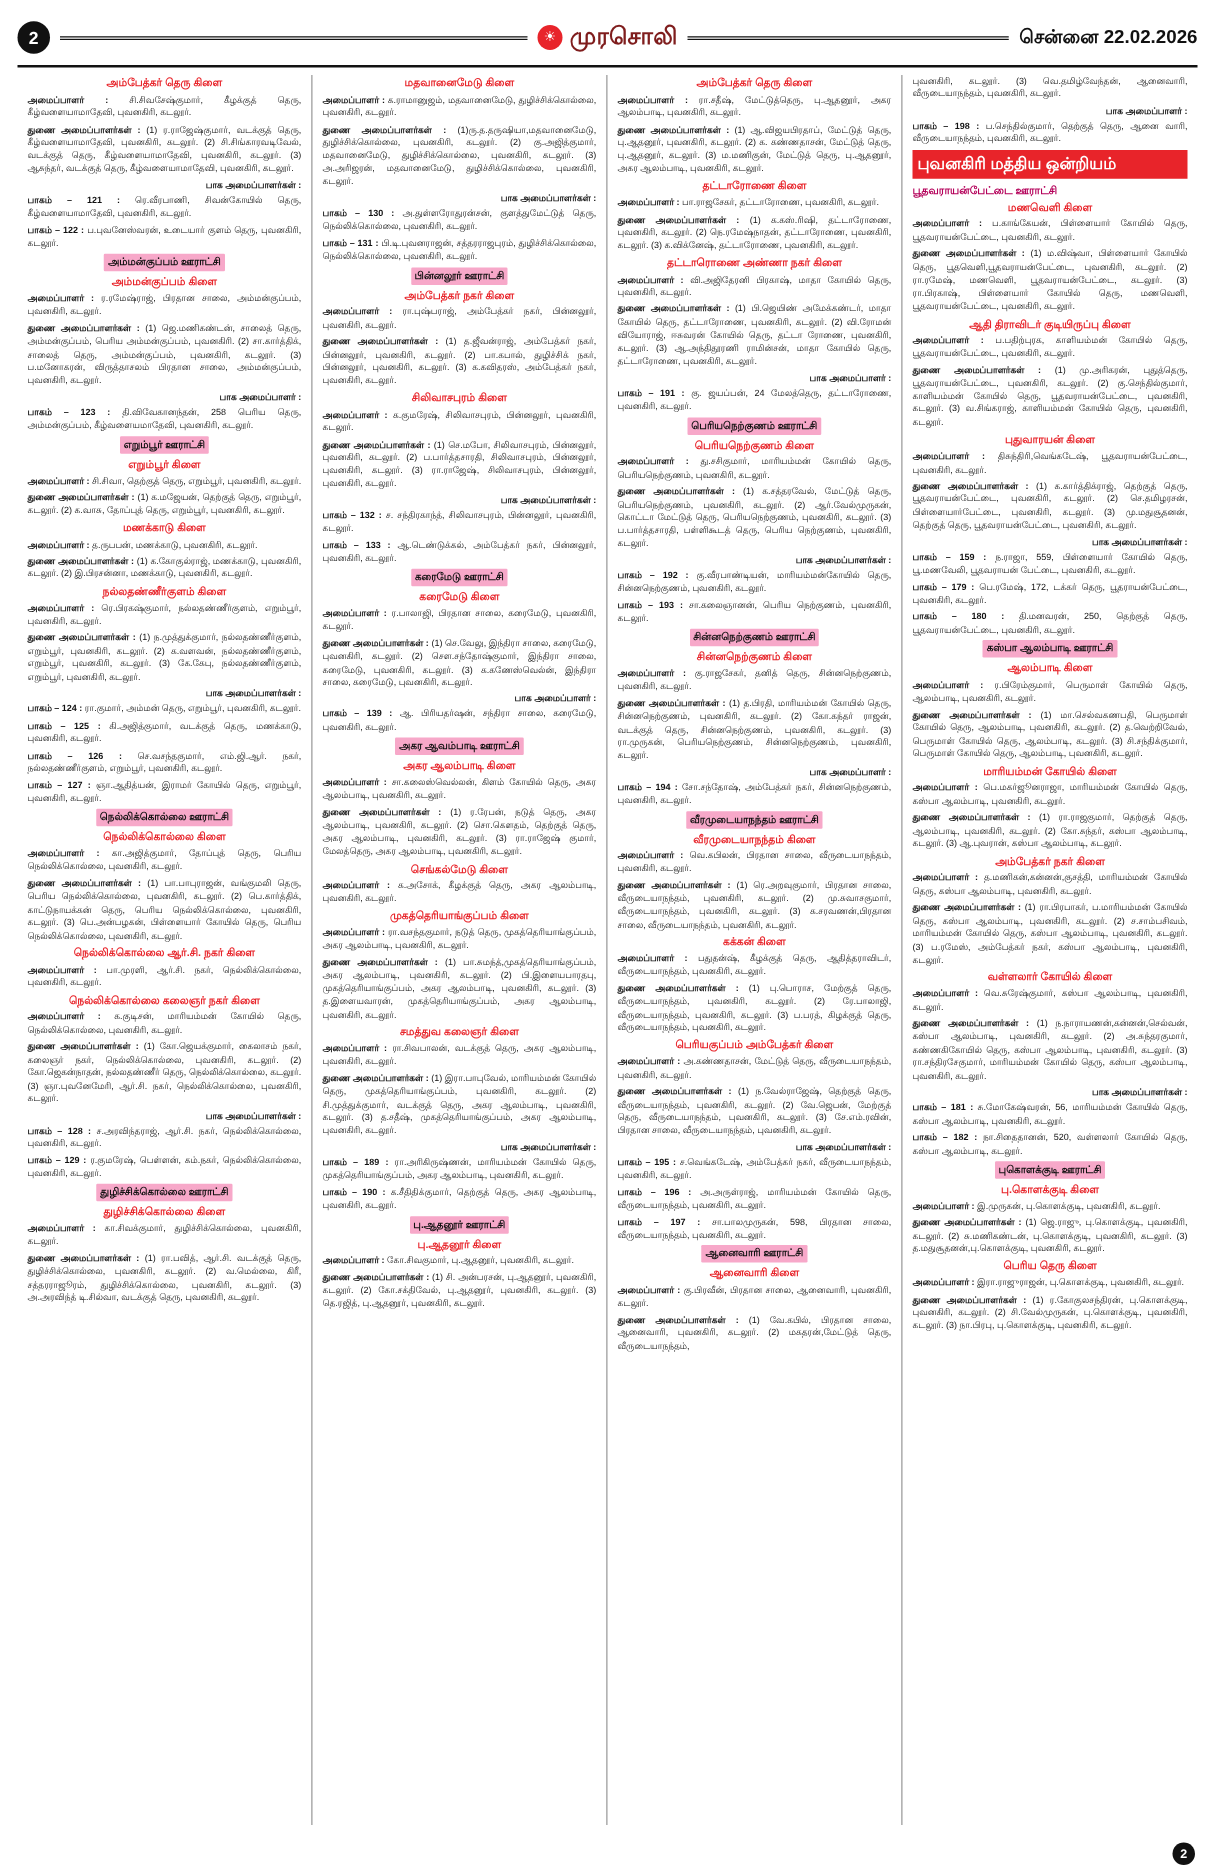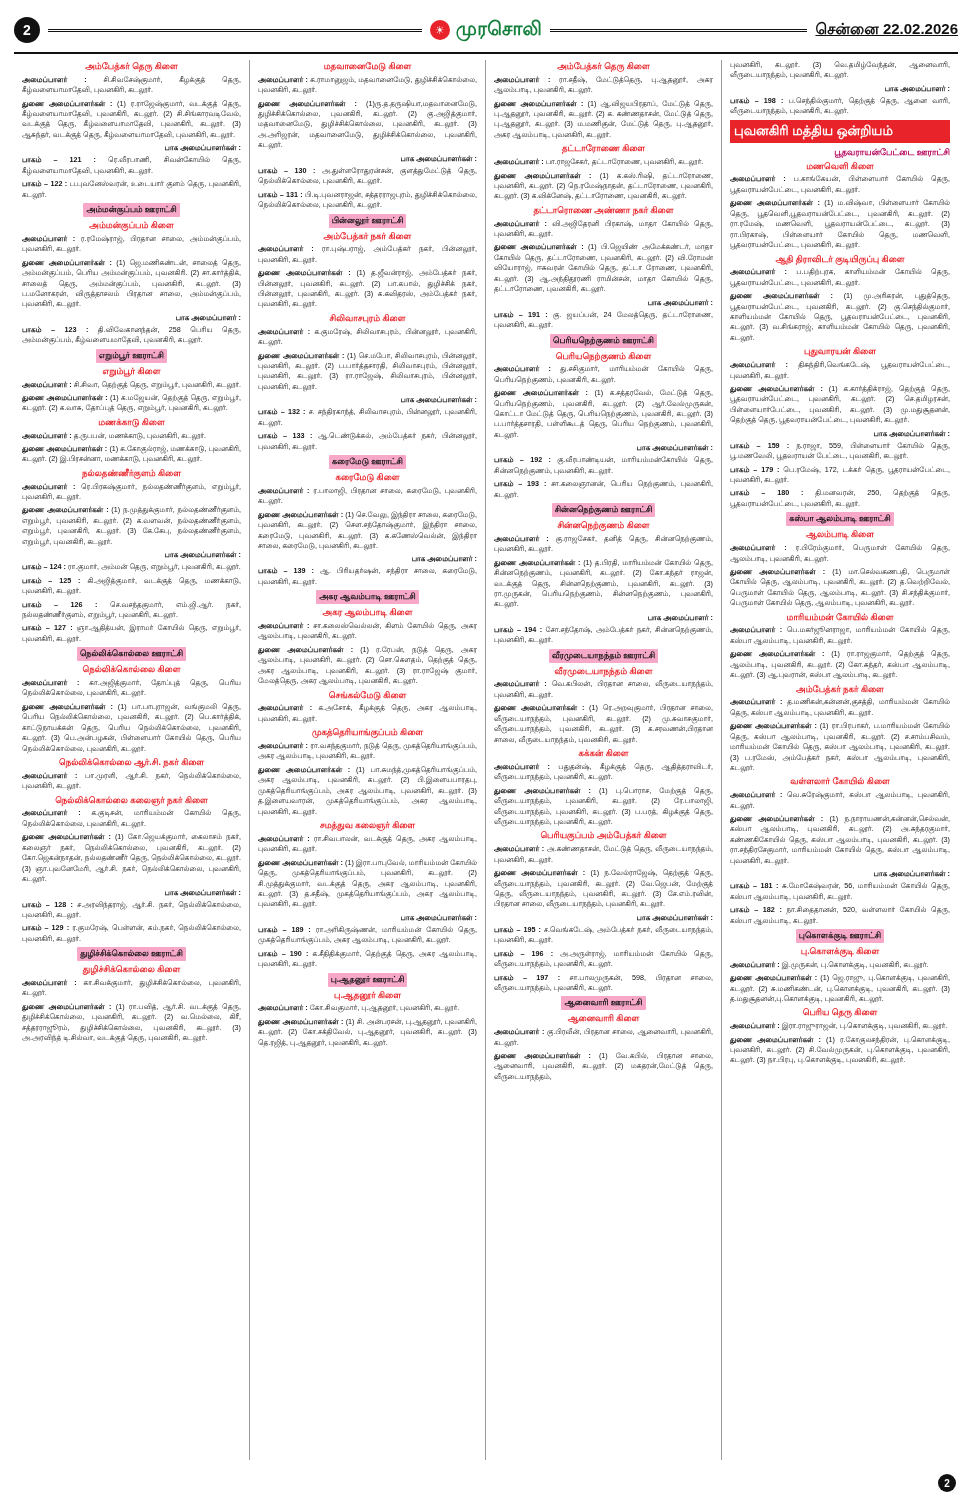--- a/index.html
+++ b/index.html
@@ -35,31 +35,31 @@
     color: #fff;
     font-size: 14px;
     font-weight: bold;
     display:flex; align-items:center; justify-content:center;
     flex: 0 0 auto;
   }
   .mh-left, .mh-right {
     display:flex; align-items:center; gap:8px;
     flex: 1 1 0;
   }
-  .mh-right { justify-content: space-between; text-decoration: underline; }
+  .mh-right { justify-content: space-between; }
   .rule2 { height:3px; border-top:1px solid #111; border-bottom:1px solid #111; flex:1 1 auto; }
   .mh-center { display:flex; align-items:center; gap:6px; padding: 0 8px; }
   .logo-sun {
     width: 20px; height: 20px; border-radius: 50%;
     background: #e8242a;
     display:flex; align-items:center; justify-content:center;
     color:#fff; font-size:11px; line-height:1;
   }
   .masthead-title {
-    font-size: 19px; font-weight: bold; color:#15803d;
+    font-size: 19px; font-weight: bold; color:#7f1d1d;
     letter-spacing: .2px;
   }
   .mh-place {
     font-size: 15px; font-weight: bold; color:#111; white-space:nowrap;
   }
   
   .cols {
     display: grid;
     grid-template-columns: repeat(4, 1fr);
     gap: 0;
@@ -94,21 +94,21 @@
     text-align:left;
     padding: 3px 4px;
     margin: 0 0 4px 0;
     width:100%;
   }
   .hdr-maroon {
     display:block;
     color:#b4005a;
     font-size: 8.6px;
     font-weight:bold;
-    text-align:right;
+    text-align:left;
     margin: 0 0 3px 0;
   }
   .title-red {
     display:block;
     color:#e8242a;
     font-size: 8.6px;
     font-weight: bold;
     text-align:center;
     margin: 1px 0 3px 0;
     line-height: 1.25;

